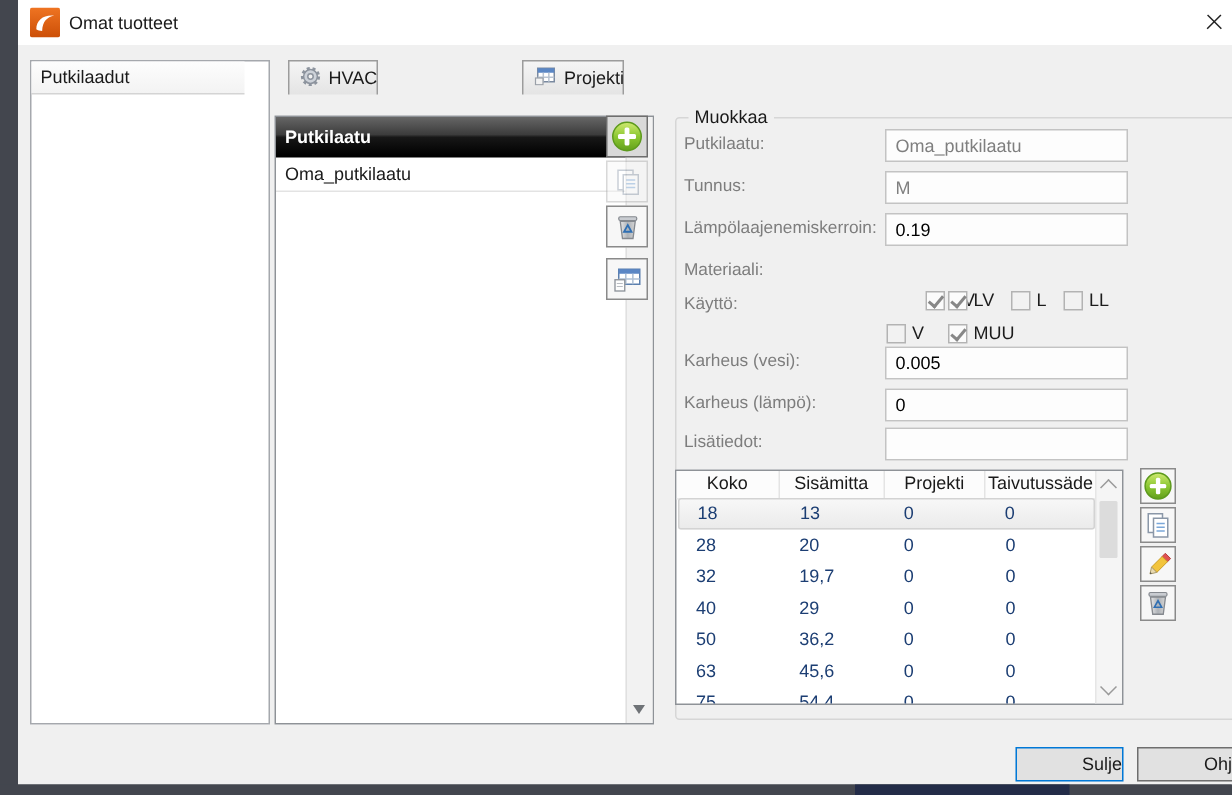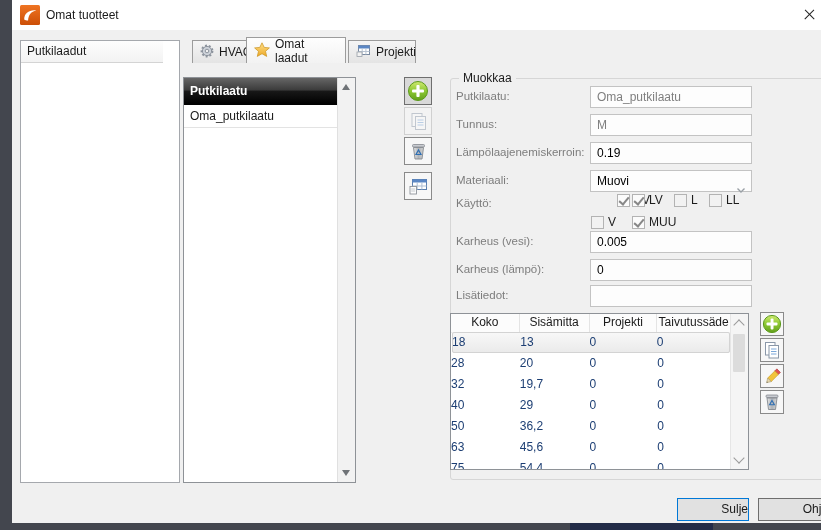--- a/index.html
+++ b/index.html
@@ -16,21 +16,21 @@
   .leftpanel{position:absolute;left:8px;top:40px;width:160px;height:443px;background:#fff;border:1px solid #a5a8ad;box-sizing:border-box;}
   .leftpanel .hdr{position:absolute;left:0;top:0;right:16px;height:21px;background:linear-gradient(#fdfdfd,#f3f3f3);border-bottom:1px solid #d4d4d4;font-size:12px;color:#1a1a1a;line-height:21px;padding-left:6px;}
 
   
   .tab{position:absolute;box-sizing:border-box;border:1px solid #9c9c9c;border-bottom:none;background:linear-gradient(#f5f5f5,#e4e4e4);font-size:12px;color:#1a1a1a;display:flex;align-items:center;gap:5px;padding:0 7px;cursor:pointer;}
   .tab.hvac{left:180px;top:40px;width:60px;height:23px;}
   .tab.sel{left:234px;top:37px;width:100px;height:26px;background:linear-gradient(#fefefe,#f2f2f2);z-index:2;}
   .tab.proj{left:336px;top:40px;width:68px;height:23px;}
 
   
-  .midlist{position:absolute;left:171px;top:77px;width:173px;height:406px;background:#fff;border:1px solid #8e9297;box-sizing:border-box;}
+  .midlist{position:absolute;left:171px;top:77px;width:253px;height:406px;background:#fff;border:1px solid #8e9297;box-sizing:border-box;}
   .qitems{position:absolute;left:0;top:0;right:17px;bottom:0;overflow:hidden;}
   .qitem{height:22px;line-height:22px;padding-left:6px;font-size:12px;color:#1a1a1a;border-bottom:1px solid #e3e3e3;cursor:pointer;}
   .qitem.sel{height:26px;line-height:26px;background:linear-gradient(180deg,#666 0%,#3c3c3c 45%,#171717 52%,#000 100%);color:#fff;font-weight:bold;border-bottom:1px solid #000;}
   .vscroll{position:absolute;top:0;right:0;width:17px;bottom:0;background:#f2f2f2;border-left:1px solid #e0e0e0;}
   .tri-up{position:absolute;left:4px;top:6px;width:0;height:0;border-left:4.5px solid transparent;border-right:4.5px solid transparent;border-bottom:6px solid #6f7377;}
   .tri-dn{position:absolute;left:4px;bottom:6px;width:0;height:0;border-left:4.5px solid transparent;border-right:4.5px solid transparent;border-top:6px solid #6f7377;}
 
   
   .ibtn{position:absolute;box-sizing:border-box;border:1px solid #8a8a8a;background:#f7f7f7;display:flex;align-items:center;justify-content:center;cursor:pointer;}
   .ibtn.hot{background:#d9d9d9;border-color:#6e6e6e;}
@@ -53,21 +53,21 @@
   .box.checked::after{content:"";position:absolute;left:3px;top:0px;width:4px;height:8px;border-right:2px solid #878787;border-bottom:2px solid #878787;transform:rotate(40deg);}
   .clab{font-size:12px;color:#1c1c1c;}
 
   
   .stable{position:absolute;left:438px;top:313px;width:299px;height:157px;background:#fff;border:1px solid #8e9297;box-sizing:border-box;overflow:hidden;}
   .thead{position:absolute;left:0;top:0;right:17px;height:18px;background:#fcfcfc;border-bottom:1px solid #ececec;display:flex;}
   .thcell{box-sizing:border-box;font-size:12px;color:#1a1a1a;text-align:center;line-height:17px;border-right:1px solid #e4e4e4;}
   .tbody{position:absolute;left:0;top:18px;right:17px;bottom:0;}
   .trow{height:21px;display:flex;position:relative;cursor:default;}
   .trow.sel{background:linear-gradient(#f8f8f8,#eaeaea);outline:1px solid #d3d3d3;outline-offset:-1px;border-radius:2px;margin:0 1px;}
-  .tcell{box-sizing:border-box;font-size:12px;color:#1c3e73;line-height:21px;overflow:hidden;}
+  .tcell{box-sizing:border-box;font-size:12px;color:#1c3e73;line-height:21px;padding-left:13px;overflow:hidden;}
   .tscroll{position:absolute;top:0;right:0;width:17px;bottom:0;background:#f5f5f5;border-left:1px solid #e6e6e6;}
   .chev-up,.chev-dn{position:absolute;left:4px;width:7px;height:7px;border-left:1.6px solid #9a9a9a;border-top:1.6px solid #9a9a9a;}
   .chev-up{top:7px;transform:rotate(45deg);} .chev-dn{bottom:7px;transform:rotate(225deg);}
   .thumb{position:absolute;left:2px;top:20px;width:12px;height:38px;background:#dcdcdc;border-radius:1px;}
 
   
   .pbtn{position:absolute;top:498px;height:23px;box-sizing:border-box;background:#e1e1e1;font-size:12px;color:#1a1a1a;text-align:right;line-height:21px;cursor:pointer;}
   .pbtn.sulje{left:665px;width:72px;border:1px solid #0078d7;}
   .pbtn.ohje{left:746px;width:71px;border:1px solid #6e6e6e;}
 
@@ -124,28 +124,20 @@
     <span>
       <svg width="14" height="14">
           <circle cx="7" cy="7" r="4.6" fill="#cdd2d9" stroke="#8d949e" stroke-width="1"></circle>
       <circle cx="7" cy="7" r="5.4" fill="none" stroke="#8d949e" stroke-width="2" stroke-dasharray="2 1.8"></circle>
       <circle cx="7" cy="7" r="1.8" fill="#f0f0f0" stroke="#8d949e" stroke-width="1"></circle>
         </svg>
     </span>
     <span>HVAC</span>
   </div>
 
-  <div class="tab sel">
-    <span>
-      <svg width="16" height="15">
-          <polygon points="8,0.8 10.2,5.4 15.4,5.9 11.5,9.3 12.7,14.4 8,11.7 3.3,14.4 4.5,9.3 0.6,5.9 5.8,5.4" fill="url(#ggold)" stroke="#cf9a2c" stroke-width=".8"></polygon>
-        </svg>
-    </span>
-    <span>Omat laadut</span>
-  </div>
 
   <div class="tab proj">
     <span>
       <svg width="15" height="13">
           <rect x="2.5" y="1.5" width="11" height="9" fill="#fff" stroke="#7a8aa0" stroke-width="1"></rect>
       <rect x="2.5" y="1.5" width="11" height="3" fill="#5b87c5"></rect>
       <line x1="6.2" y1="4.5" x2="6.2" y2="10.5" stroke="#b9c4d2" stroke-width="1"></line>
       <line x1="9.9" y1="4.5" x2="9.9" y2="10.5" stroke="#b9c4d2" stroke-width="1"></line>
       <line x1="2.5" y1="7.5" x2="13.5" y2="7.5" stroke="#b9c4d2" stroke-width="1"></line>
       <rect x="1" y="8" width="5" height="4.5" fill="#f2f2f2" stroke="#9aa0a8" stroke-width=".8"></rect>
@@ -205,26 +197,20 @@
     <span class="gtitle">Muokkaa</span>
   </div>
 
   <span class="flabel" style="top:90px">Putkilaatu:</span>
   <input class="fin gray" style="top: 86px;" value="Oma_putkilaatu">
   <span class="flabel" style="top:118px">Tunnus:</span>
   <input class="fin gray" style="top: 114px;" value="M">
   <span class="flabel" style="top:146px">Lämpölaajenemiskerroin:</span>
   <input class="fin" style="top: 142px;" value="0.19">
   <span class="flabel" style="top:174px">Materiaali:</span>
-  <div class="combo" style="top:170px;position:absolute">
-    <span>Muovi</span>
-    <span class="chev"><svg width="8" height="5">
-          <polyline points="0.5,0.5 4,4 7.5,0.5" fill="none" stroke="#9aa0a6" stroke-width="1.4"></polyline>
-        </svg></span>
-  </div>
 
   <span class="flabel" style="top:197px">Käyttö:</span>
   <div class="chk-row" style="top:193px">
       <span class="chk" style="left: 0px; padding-left: 26px;">
         <span class="box checked"></span>
         <span class="clab">KV</span>
       </span>
       <span class="chk" style="left: 41px;">
         <span class="box checked"></span>
         <span class="clab">LV</span>

